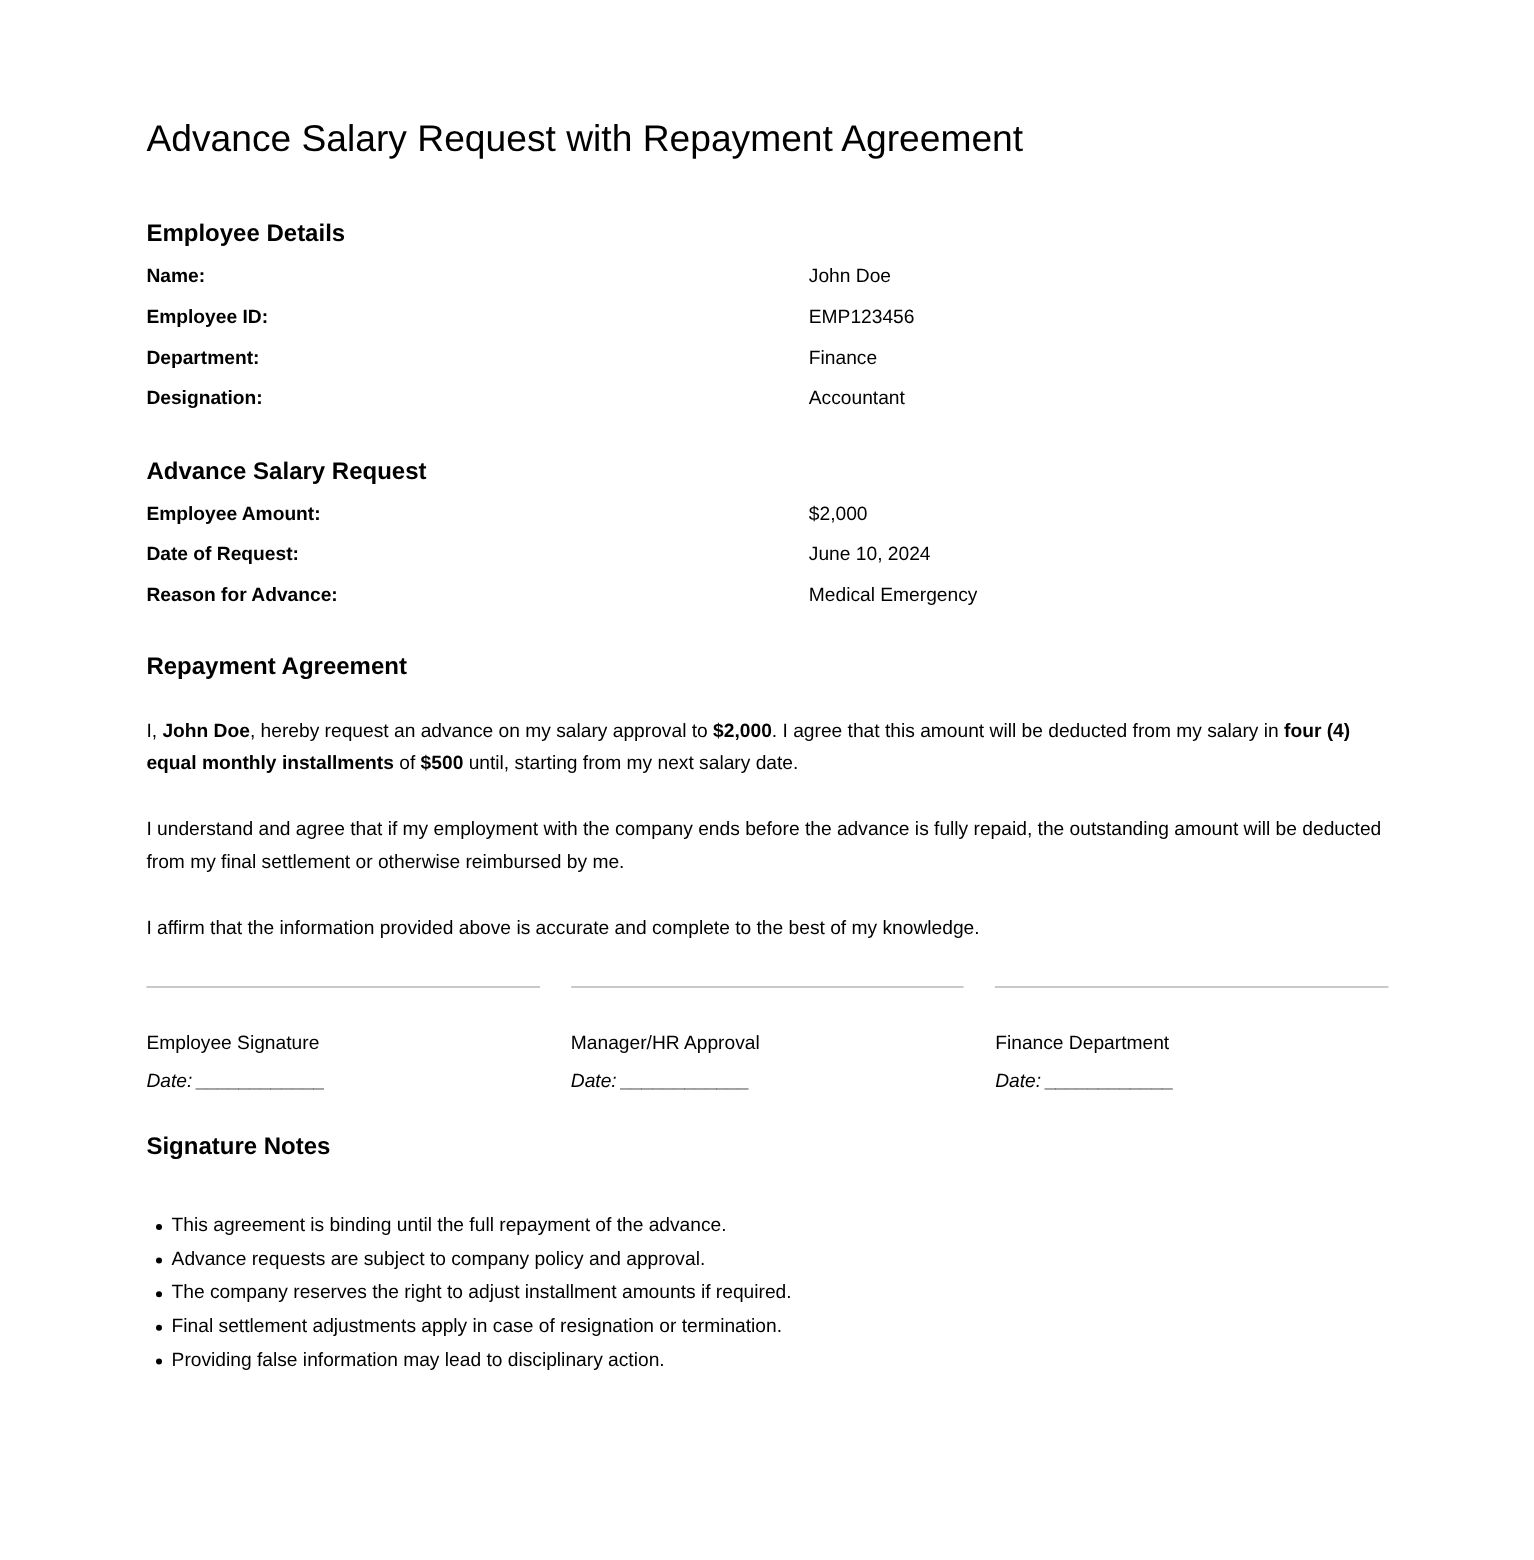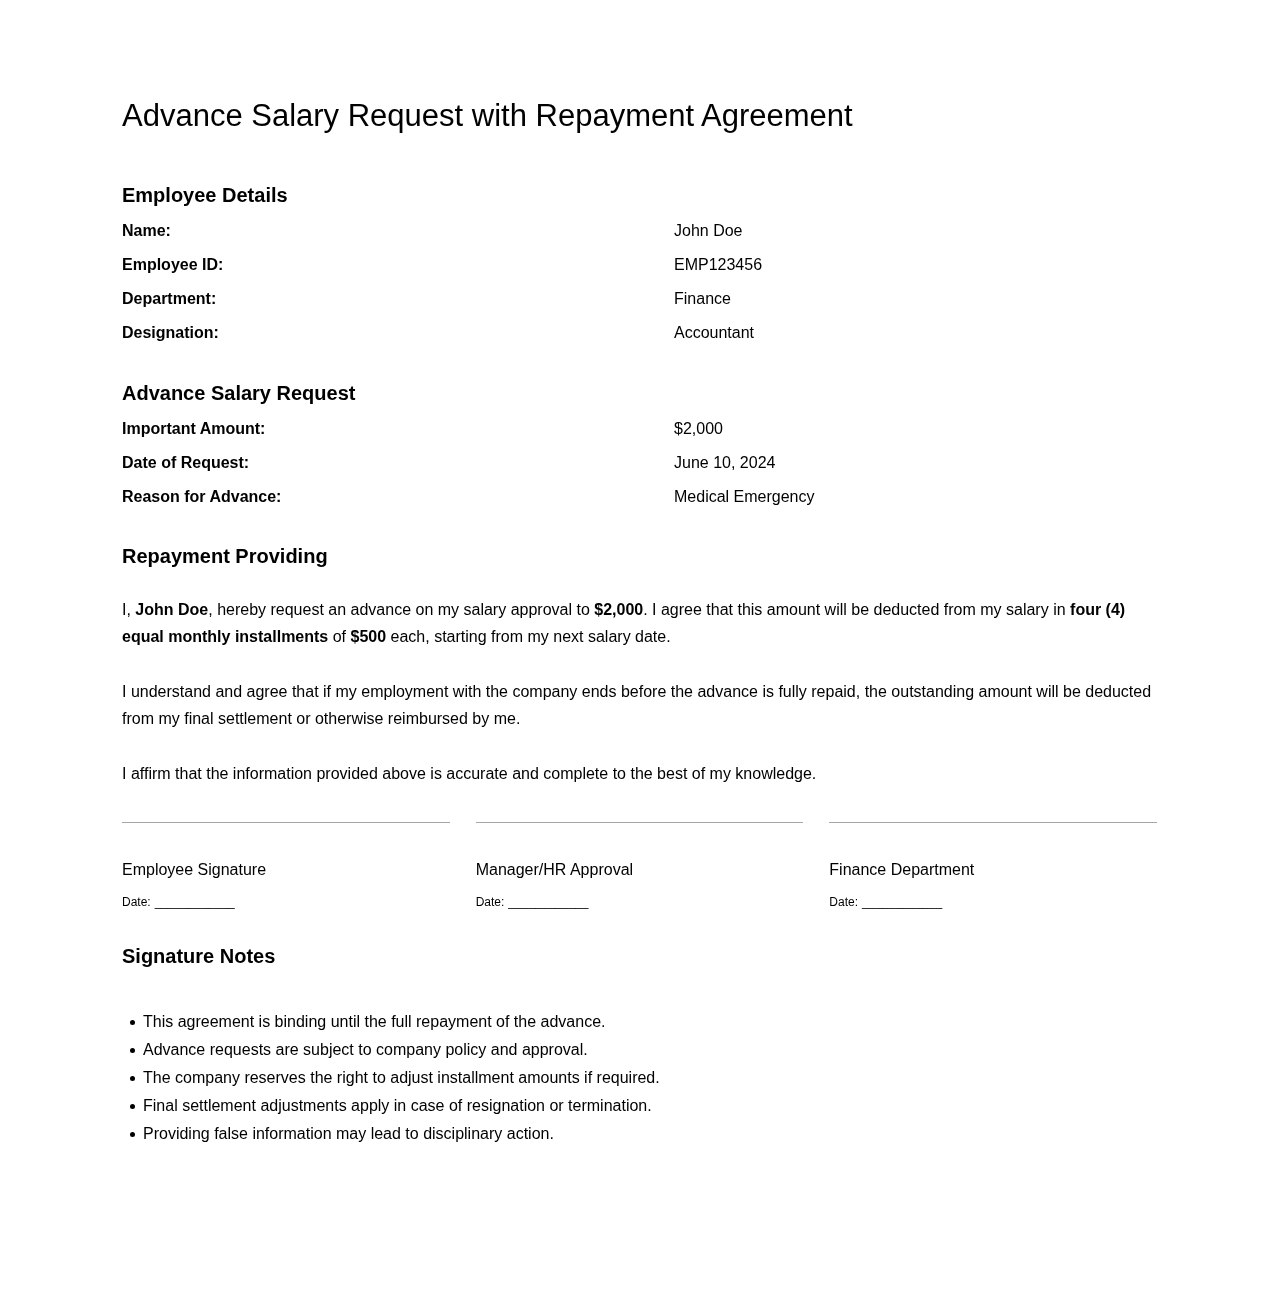--- a/index.html
+++ b/index.html
@@ -54,21 +54,21 @@
     display: flex;
     gap: 26px;
     margin-top: 35px;
   }
   .sig-block {
     flex: 1 1 0;
     border-top: 1px solid #a6a6a6;
     padding-top: 37px;
   }
   .sig-label { font-size: 16px; line-height: 20px; }
-  .sig-date  { font-size: 12px; line-height: 20px; margin-top: 12px; }
+  .sig-date  { font-size: 16px; line-height: 20px; margin-top: 12px; font-style: italic; }
   .sig-underline { margin-left: 4px; letter-spacing: 0; }
 
   .notes-list {
     list-style: none;
     margin: 40px 0 0;
     padding: 0;
   }
   .notes-list li {
     position: relative;
     padding-left: 21px;
@@ -108,36 +108,36 @@
     </div>
     <div class="kv-row">
       <span class="kv-label">Designation:</span>
       <span class="kv-value">Accountant</span>
     </div>
   </section>
 
   <section>
     <h3 class="sec-heading h-adv">Advance Salary Request</h3>
     <div class="kv-row">
-      <span class="kv-label">Important Amount:</span>
+      <span class="kv-label">Employee Amount:</span>
       <span class="kv-value">$2,000</span>
     </div>
     <div class="kv-row">
       <span class="kv-label">Date of Request:</span>
       <span class="kv-value">June 10, 2024</span>
     </div>
     <div class="kv-row">
       <span class="kv-label">Reason for Advance:</span>
       <span class="kv-value">Medical Emergency</span>
     </div>
   </section>
 
   <section>
-    <h3 class="sec-heading h-rep">Repayment Providing</h3>
-    <p class="body-p"><span>I, </span><b>John Doe</b><span>, hereby request an advance on my salary approval to </span><b>$2,000</b><span>. I agree that this amount will be deducted from my salary in </span><b>four (4) equal monthly installments</b><span> of </span><b>$500</b><span> each, starting from my next salary date.</span></p>
+    <h3 class="sec-heading h-rep">Repayment Agreement</h3>
+    <p class="body-p"><span>I, </span><b>John Doe</b><span>, hereby request an advance on my salary approval to </span><b>$2,000</b><span>. I agree that this amount will be deducted from my salary in </span><b>four (4) equal monthly installments</b><span> of </span><b>$500</b><span> until, starting from my next salary date.</span></p>
     <p class="body-p">I understand and agree that if my employment with the company ends before the advance is fully repaid, the outstanding amount will be deducted from my final settlement or otherwise reimbursed by me.</p>
     <p class="body-p">I affirm that the information provided above is accurate and complete to the best of my knowledge.</p>
   </section>
 
   <div class="signatures">
     <div class="sig-block">
       <div class="sig-label">Employee Signature</div>
       <div class="sig-date"><span>Date:</span><span class="sig-underline">____________</span></div>
     </div>
     <div class="sig-block">

